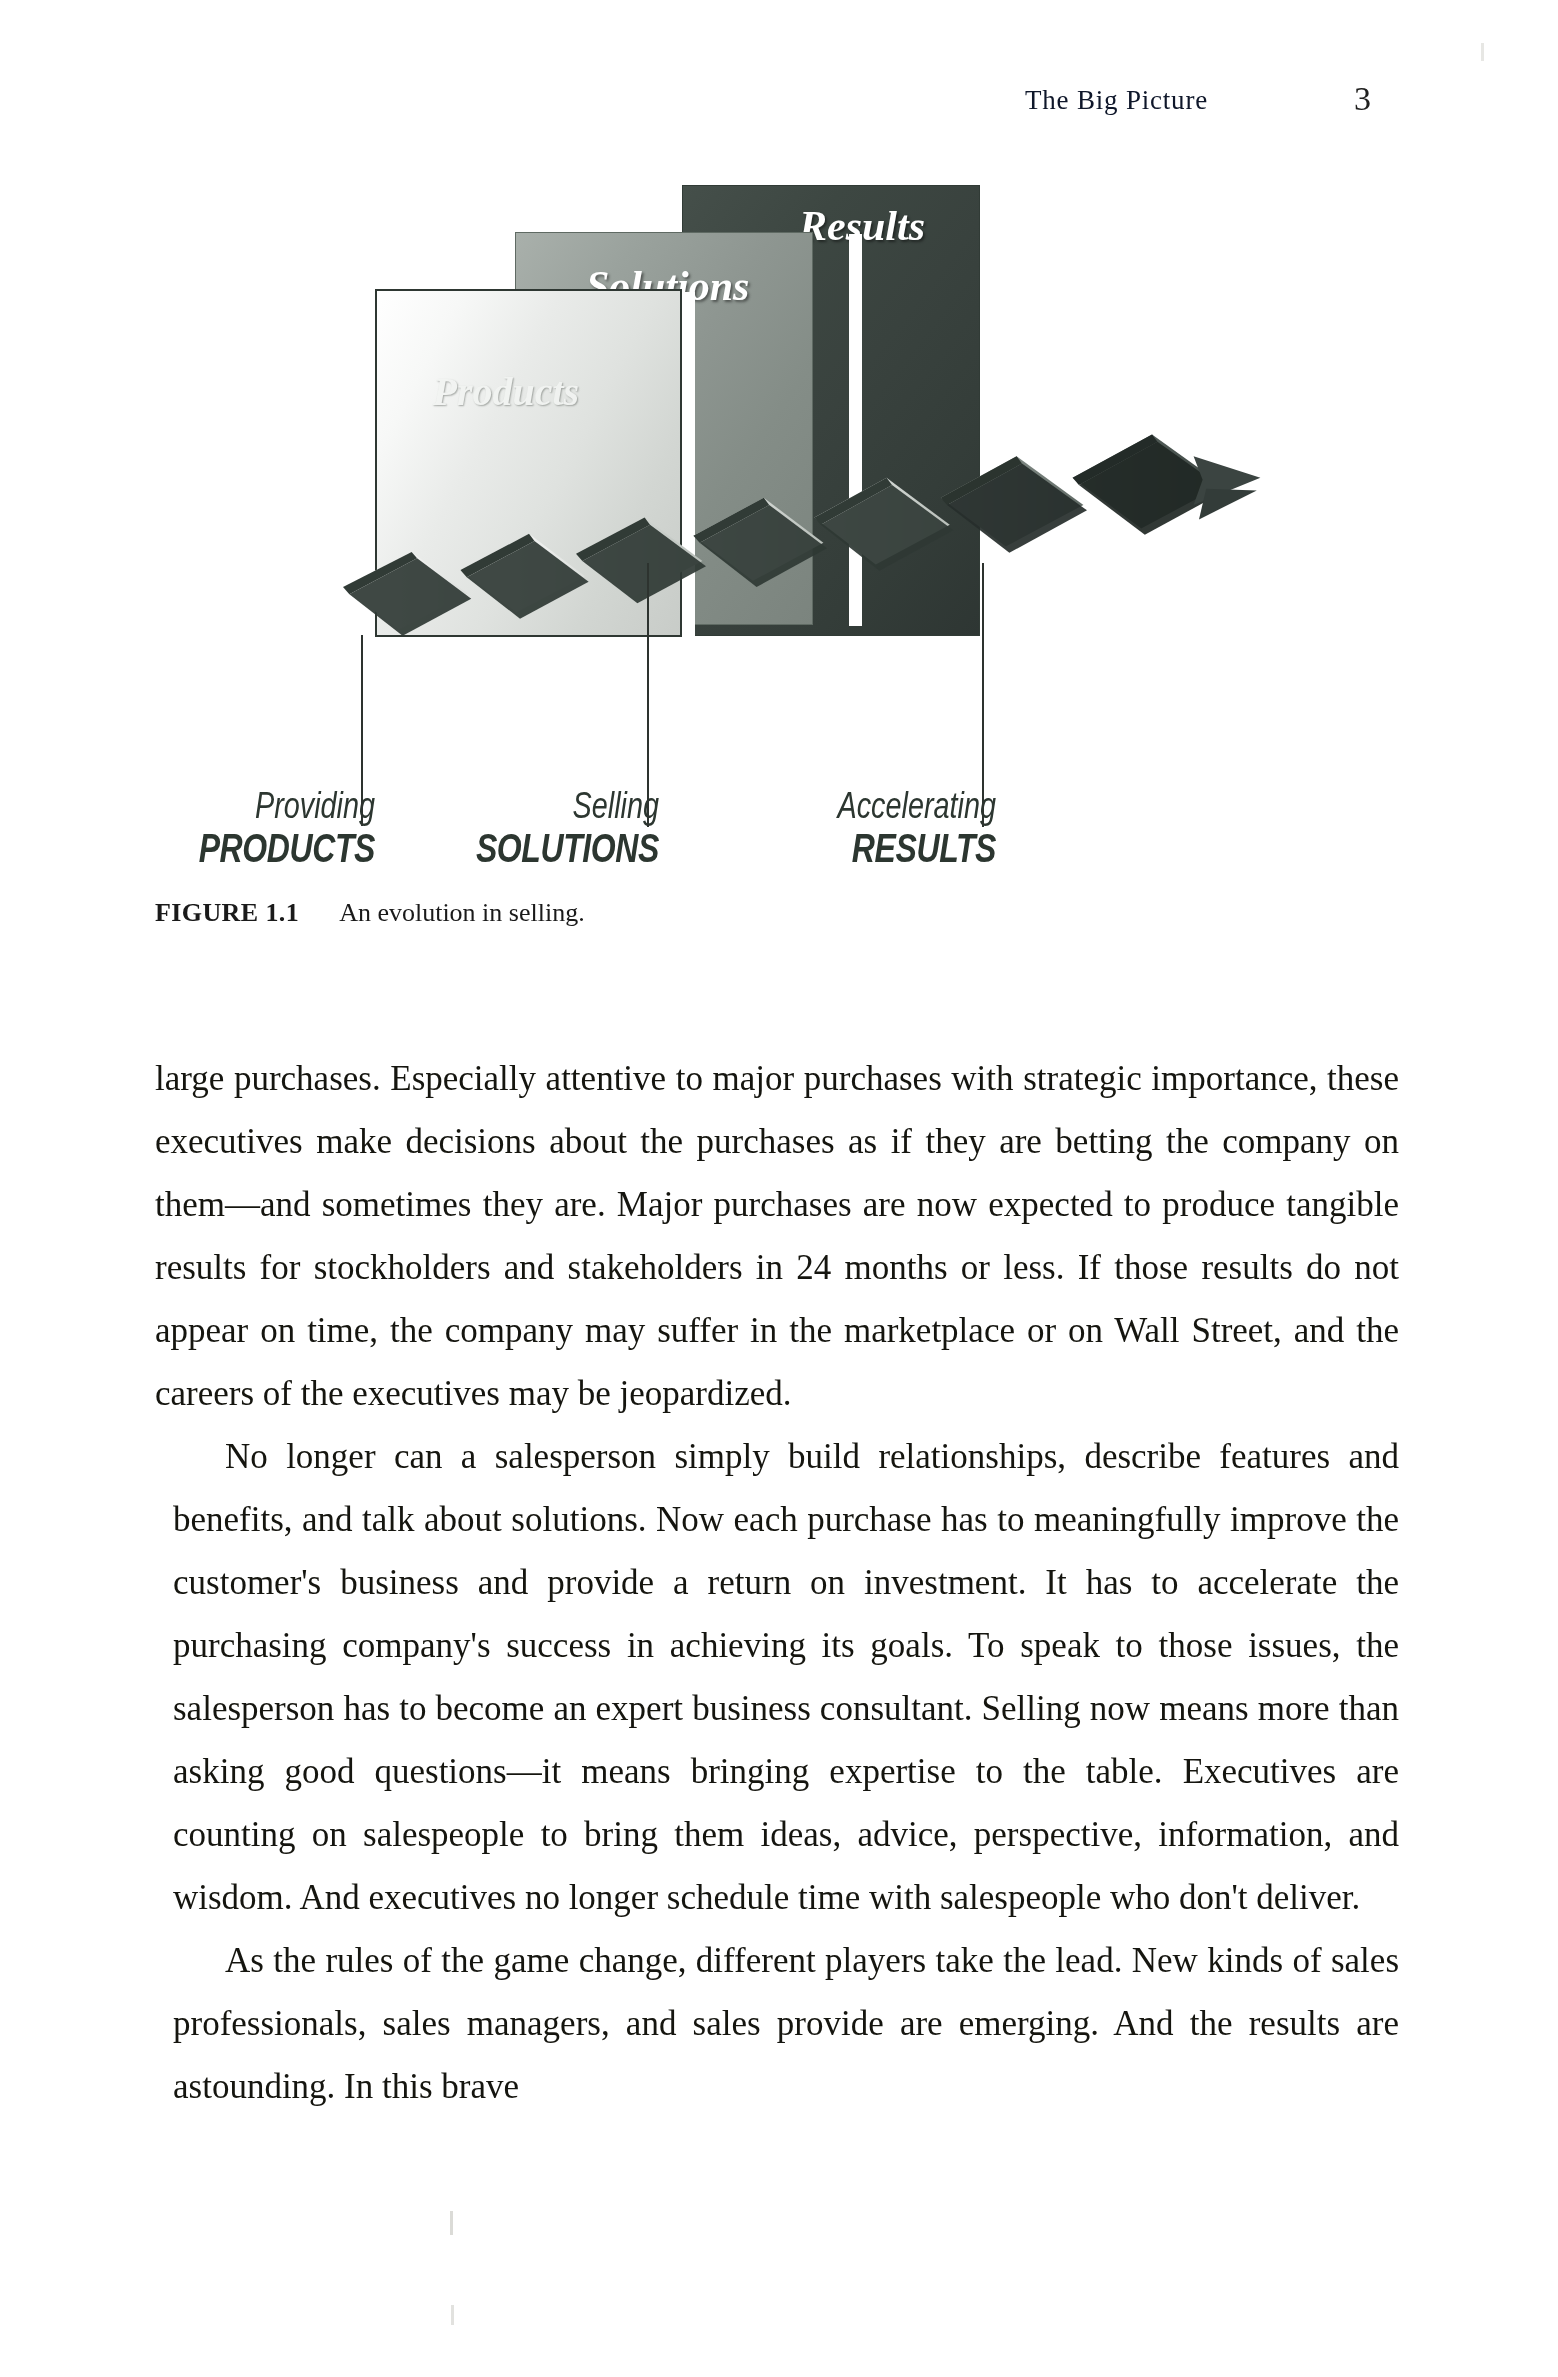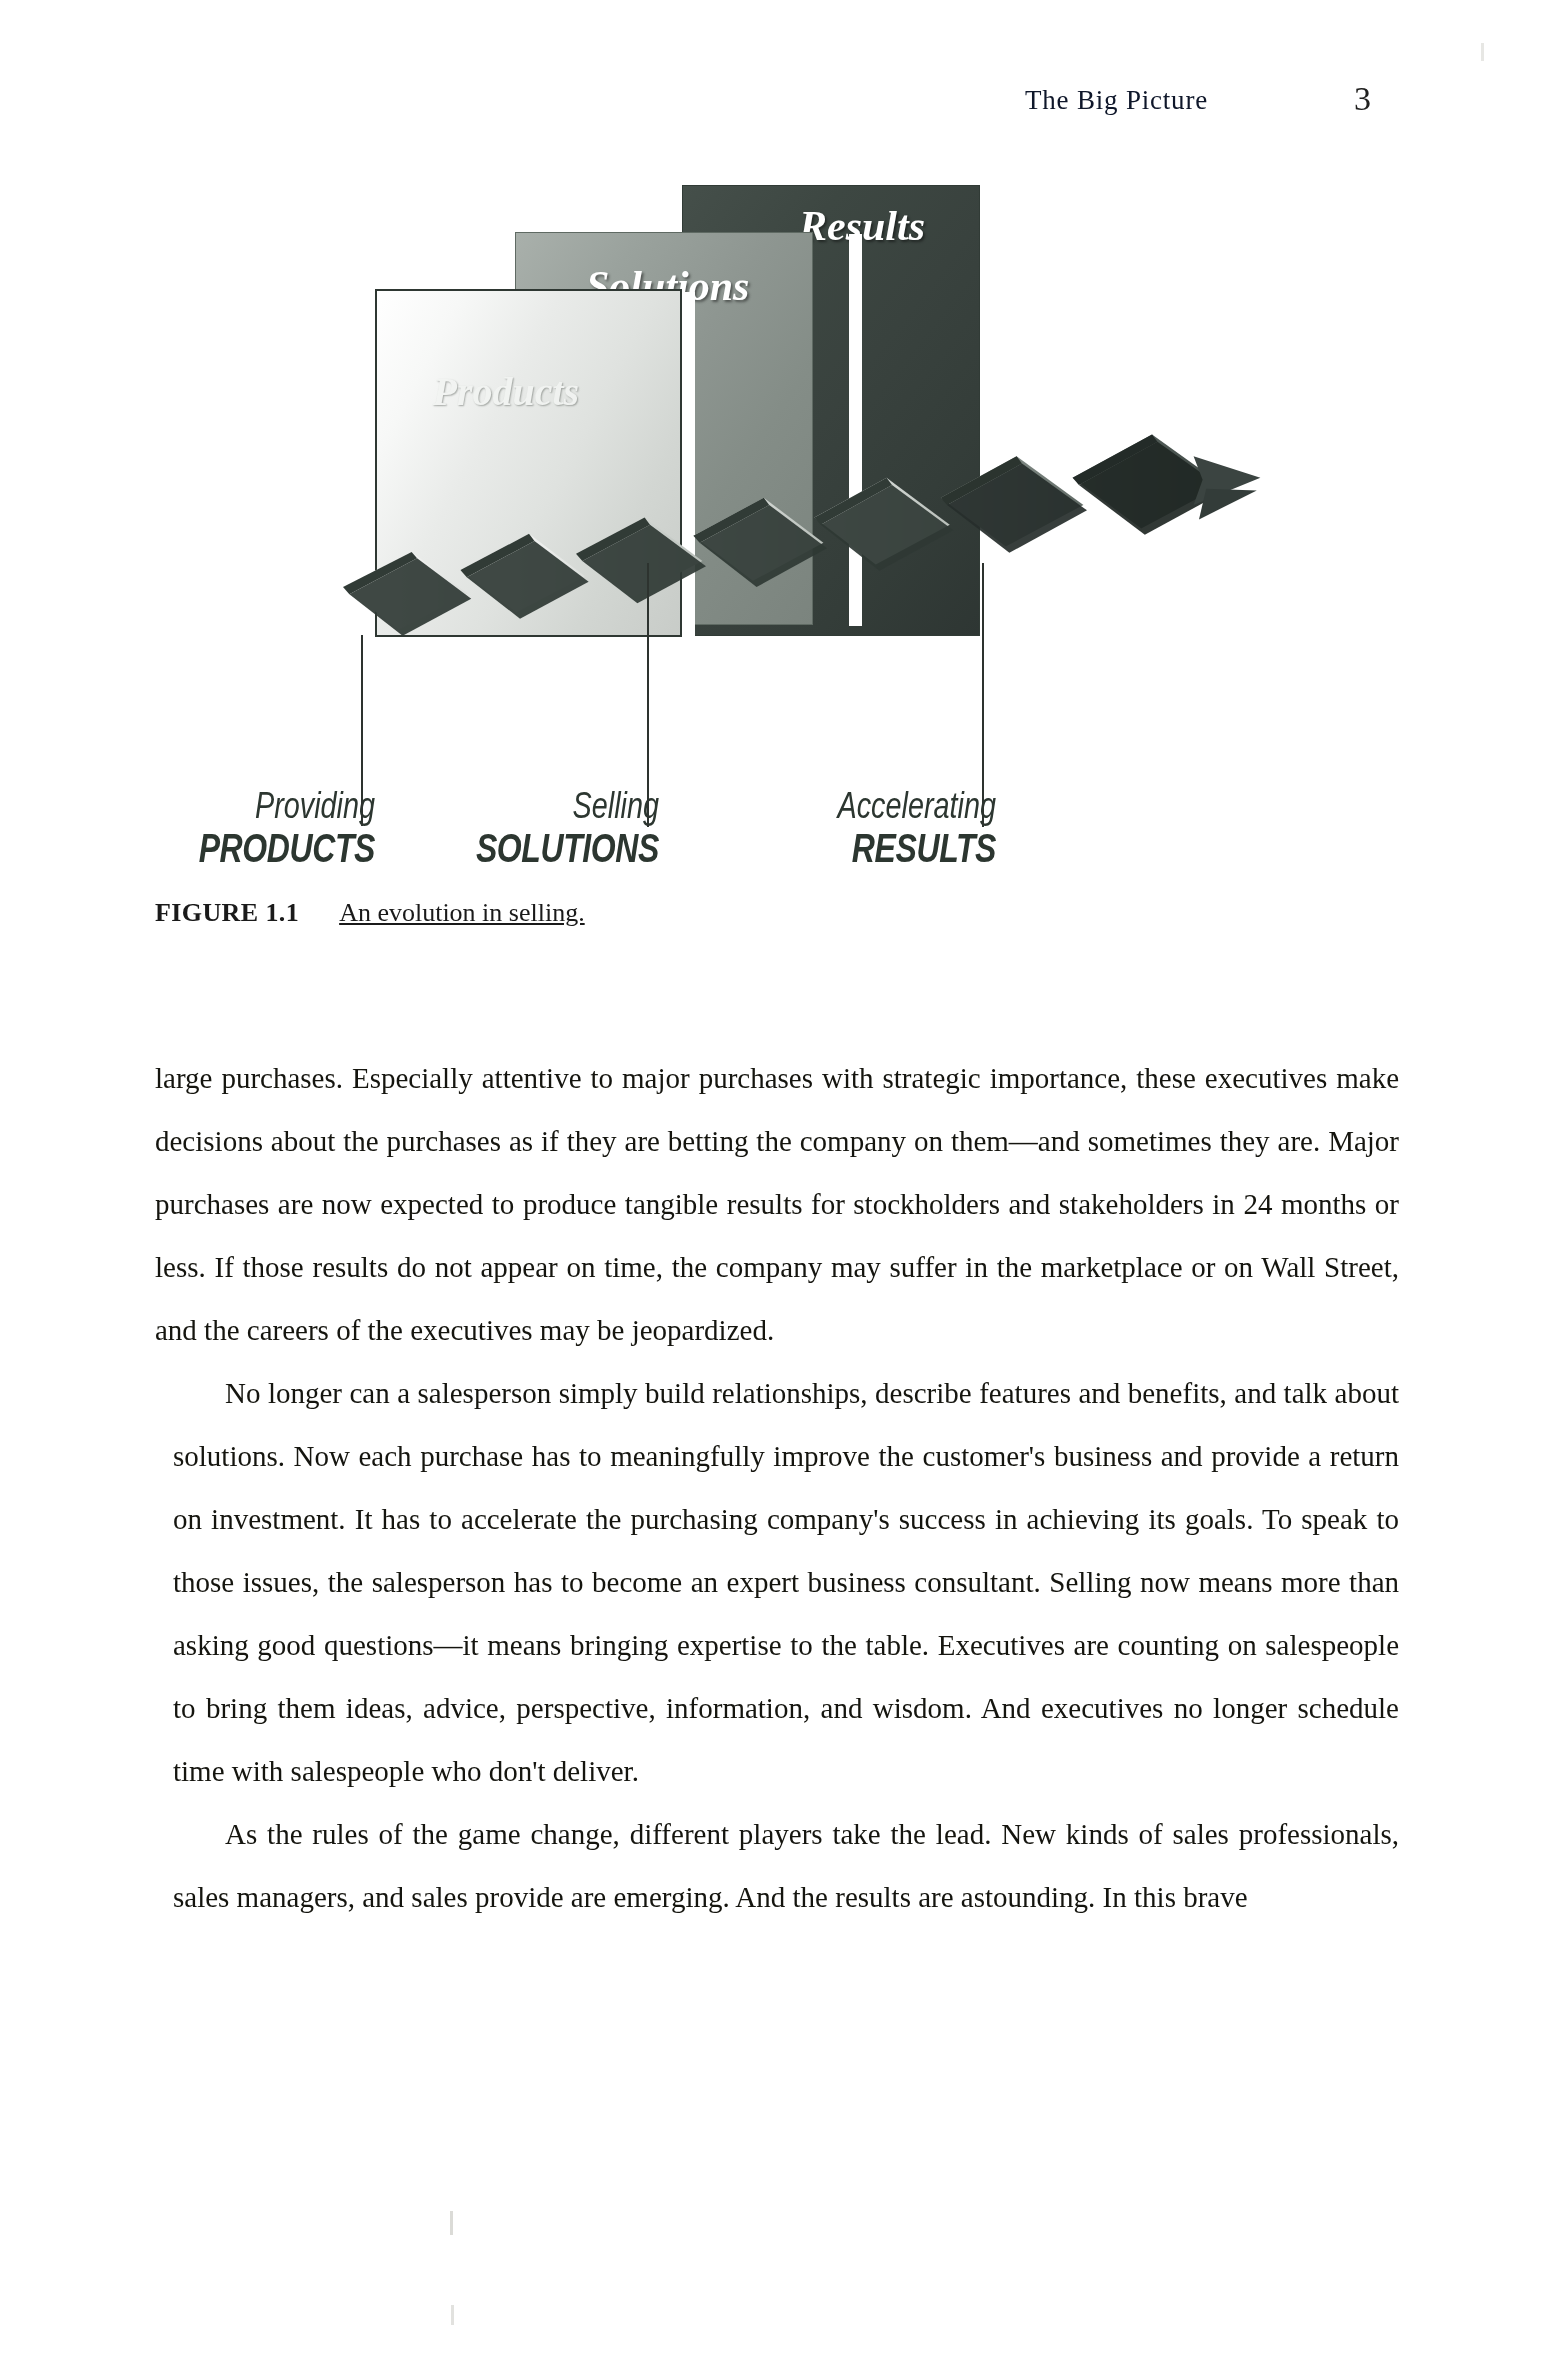--- a/index.html
+++ b/index.html
@@ -204,30 +204,29 @@
     color: #1a1a1a;
     white-space: nowrap;
   }
   .fig-caption .cap-num {
     font-weight: 700;
     letter-spacing: 0.4px;
     text-align: center;
   }
   .fig-caption .cap-text {
     margin-left: 40px;
-    text-decoration: underline;
   }
 
   
   .body-text {
     position: absolute;
     left: 155px;
     top: 1047px;
     width: 1244px;
-    font-size: 29px;
+    font-size: 35px;
     line-height: 63px;
     text-align: justify;
     color: #15150f;
     hyphens: none;
   }
   .body-text p {
     margin: 0;
     text-indent: 0;
   }
   .body-text p.indent {

